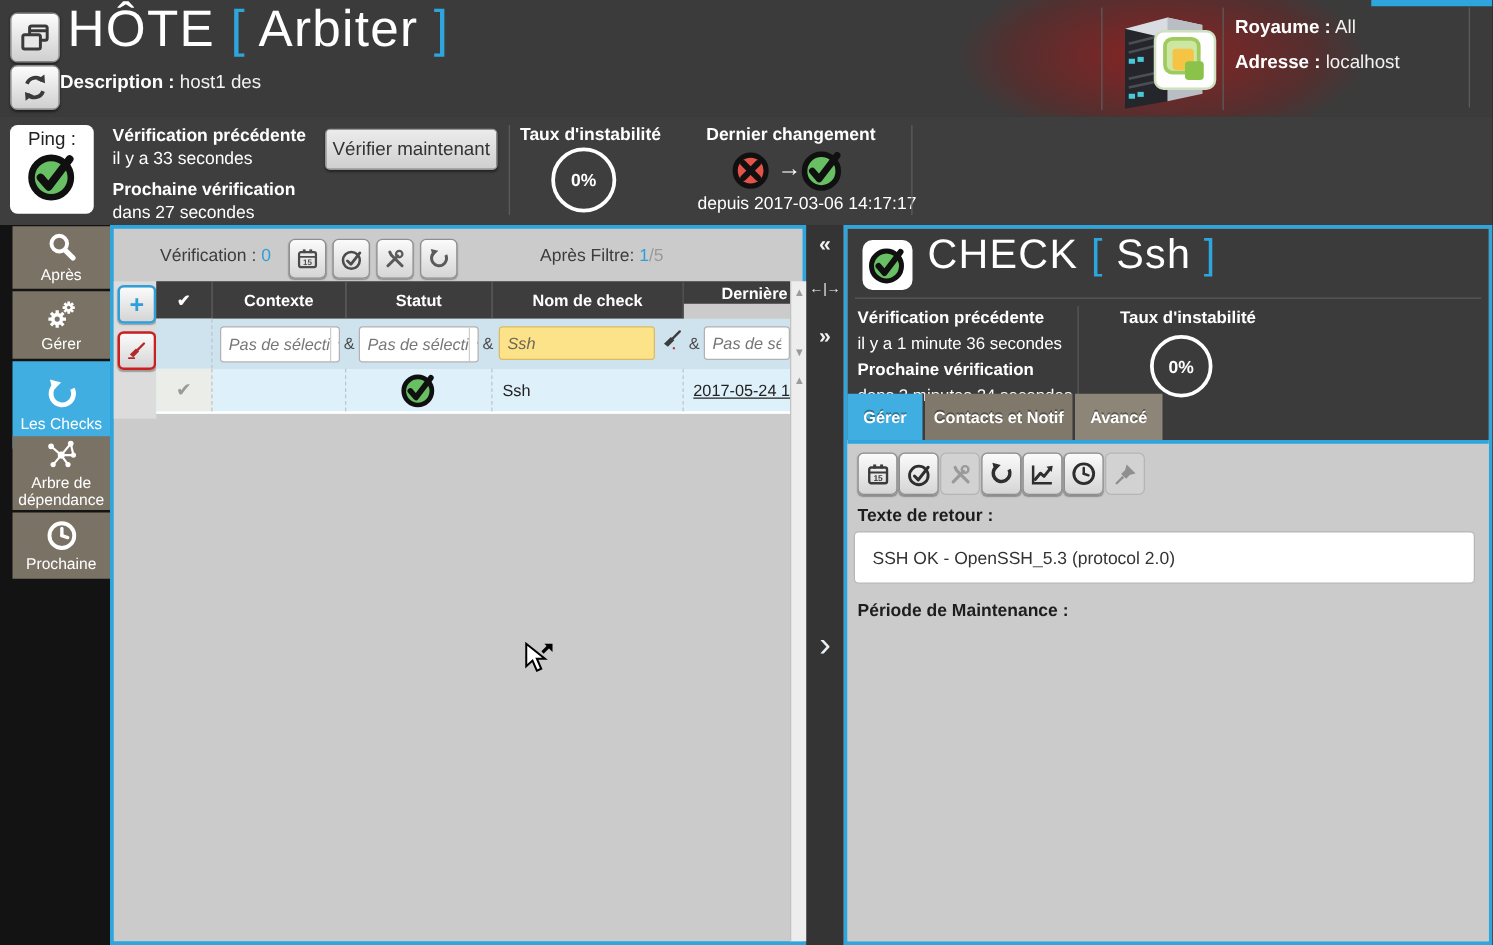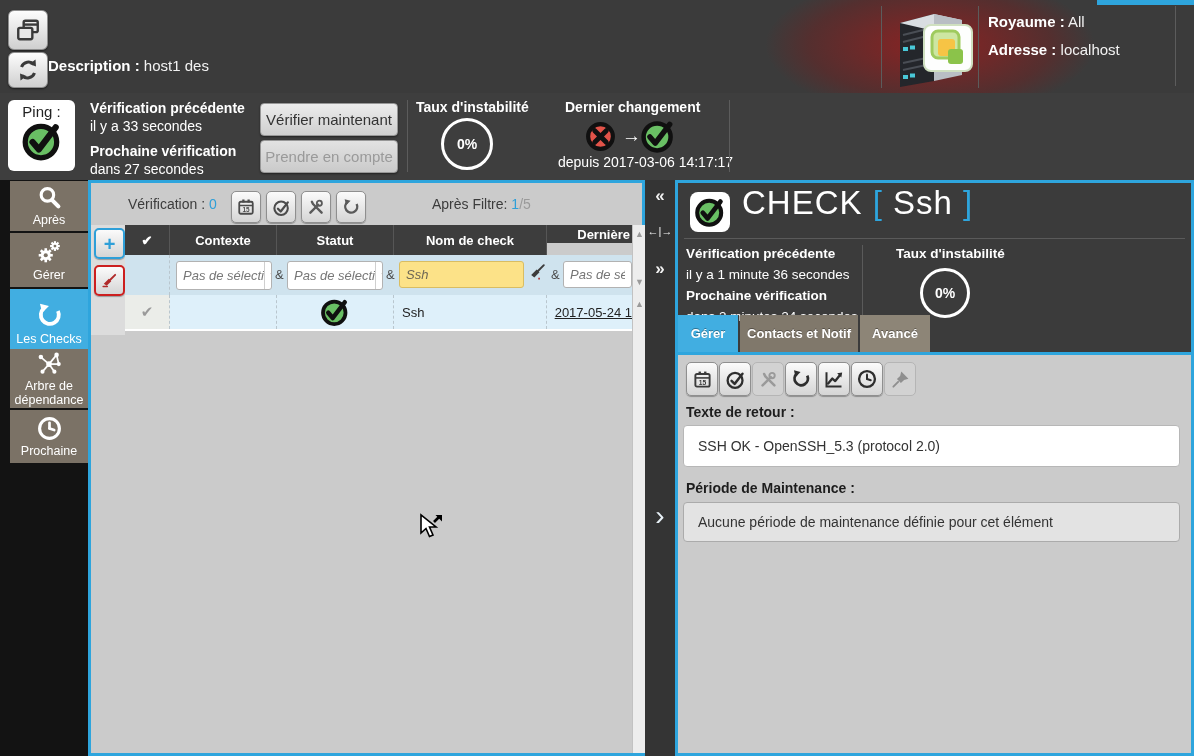--- a/index.html
+++ b/index.html
@@ -113,20 +113,21 @@
     </div>
     <div class="sqbtn abs" style="left:8px;top:52px;width:38px;height:34px;">
       <svg width="24" height="24" viewBox="0 0 24 24">
         <path d="M5.5 9 A 7.5 7.5 0 0 1 18 6.5" fill="none" stroke="#3a3a3a" stroke-width="3"></path>
         <polygon points="19.5,1.5 20,8.5 13.5,6" fill="#3a3a3a"></polygon>
         <path d="M18.5 15 A 7.5 7.5 0 0 1 6 17.5" fill="none" stroke="#3a3a3a" stroke-width="3"></path>
         <polygon points="4.5,22.5 4,15.5 10.5,18" fill="#3a3a3a"></polygon>
       </svg>
     </div>
 
+    <div id="page-title" class="abs"><span>HÔTE</span> <span class="bk">[</span> <span>Arbiter</span> <span class="bk">]</span></div>
 
     <div id="desc-line" class="abs"><span class="lblv">Description :</span> <span class="valv">host1 des</span></div>
 
     <div class="vdiv abs" style="left:881px;top:6px;height:82px;"></div>
 
     <div class="abs" style="left:886px;top:5px;">
       <svg width="88" height="84" viewBox="0 0 88 84">
         <polygon points="14,18 48,9 48,76 14,82" fill="#24262b"></polygon>
         <polygon points="14,18 48,9 76,15 44,25" fill="#d9dde1"></polygon>
         <polygon points="48,9 76,15 76,70 48,76" fill="#b9bec4"></polygon>
@@ -170,21 +171,20 @@
     <div class="sb-text abs" style="left:90px;top:6px;">
       <div class="bold">Vérification précédente</div>
       <div>il y a 33 secondes</div>
     </div>
     <div class="sb-text abs" style="left:90px;top:49px;">
       <div class="bold">Prochaine vérification</div>
       <div>dans 27 secondes</div>
     </div>
 
     <div class="btn3d abs" style="left:260px;top:10px;width:136px;height:31px;">Vérifier maintenant</div>
-    <div class="btn3d disabled abs" style="left:260px;top:47px;width:136px;height:31px;">Prendre en compte</div>
 
     <div class="vdiv abs" style="left:407px;top:7px;height:72px;"></div>
 
     <div class="sb-text bold abs" style="left:416px;top:5px;">Taux d'instabilité</div>
     <div class="ring abs" style="left:441px;top:25px;width:46px;height:46px;">
         <span>0%</span>
       </div>
 
     <div class="sb-text bold abs" style="left:565px;top:5px;">Dernier changement</div>
     <div class="abs" style="left:584px;top:27px;">
@@ -463,19 +463,16 @@
       <div class="icbtn flat abs" style="left:206px;top:7px;width:30px;height:32px;">
         <svg width="19" height="19" viewBox="0 0 24 24">
           <path d="M13 2 L22 11 L16.5 12.5 L12.5 16.5 L7.5 11.5 L11.5 7.5 Z" fill="#8f8f8f"></path>
           <line x1="9" y1="15" x2="3" y2="21" stroke="#8f8f8f" stroke-width="2.4" stroke-linecap="round"></line>
         </svg>
       </div>
 
       <div class="cp-label abs" style="left:8px;top:49px;">Texte de retour :</div>
       <input id="output-input" class="abs" style="top: 70px;" value="SSH OK - OpenSSH_5.3 (protocol 2.0)">
       <div class="cp-label abs" style="left:8px;top:125px;">Période de Maintenance :</div>
-      <div id="maint-box" class="abs" style="top:147px;">
-          <span>Aucune période de maintenance définie pour cet élément</span>
-        </div>
     </div>
   </div>
 
 </div>
 
 </body></html>

